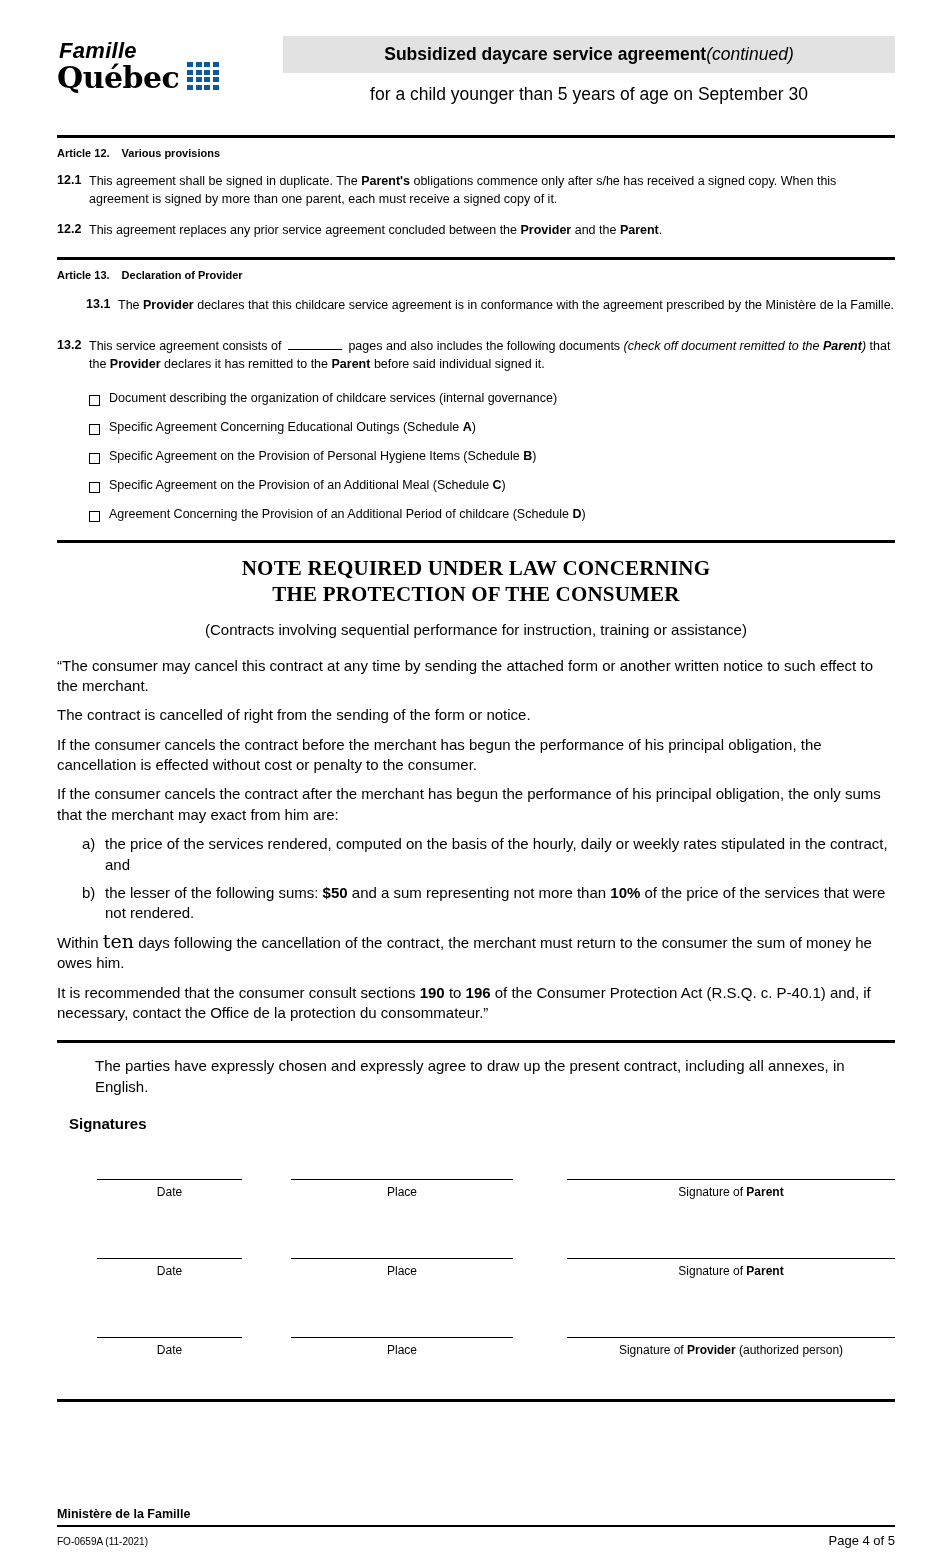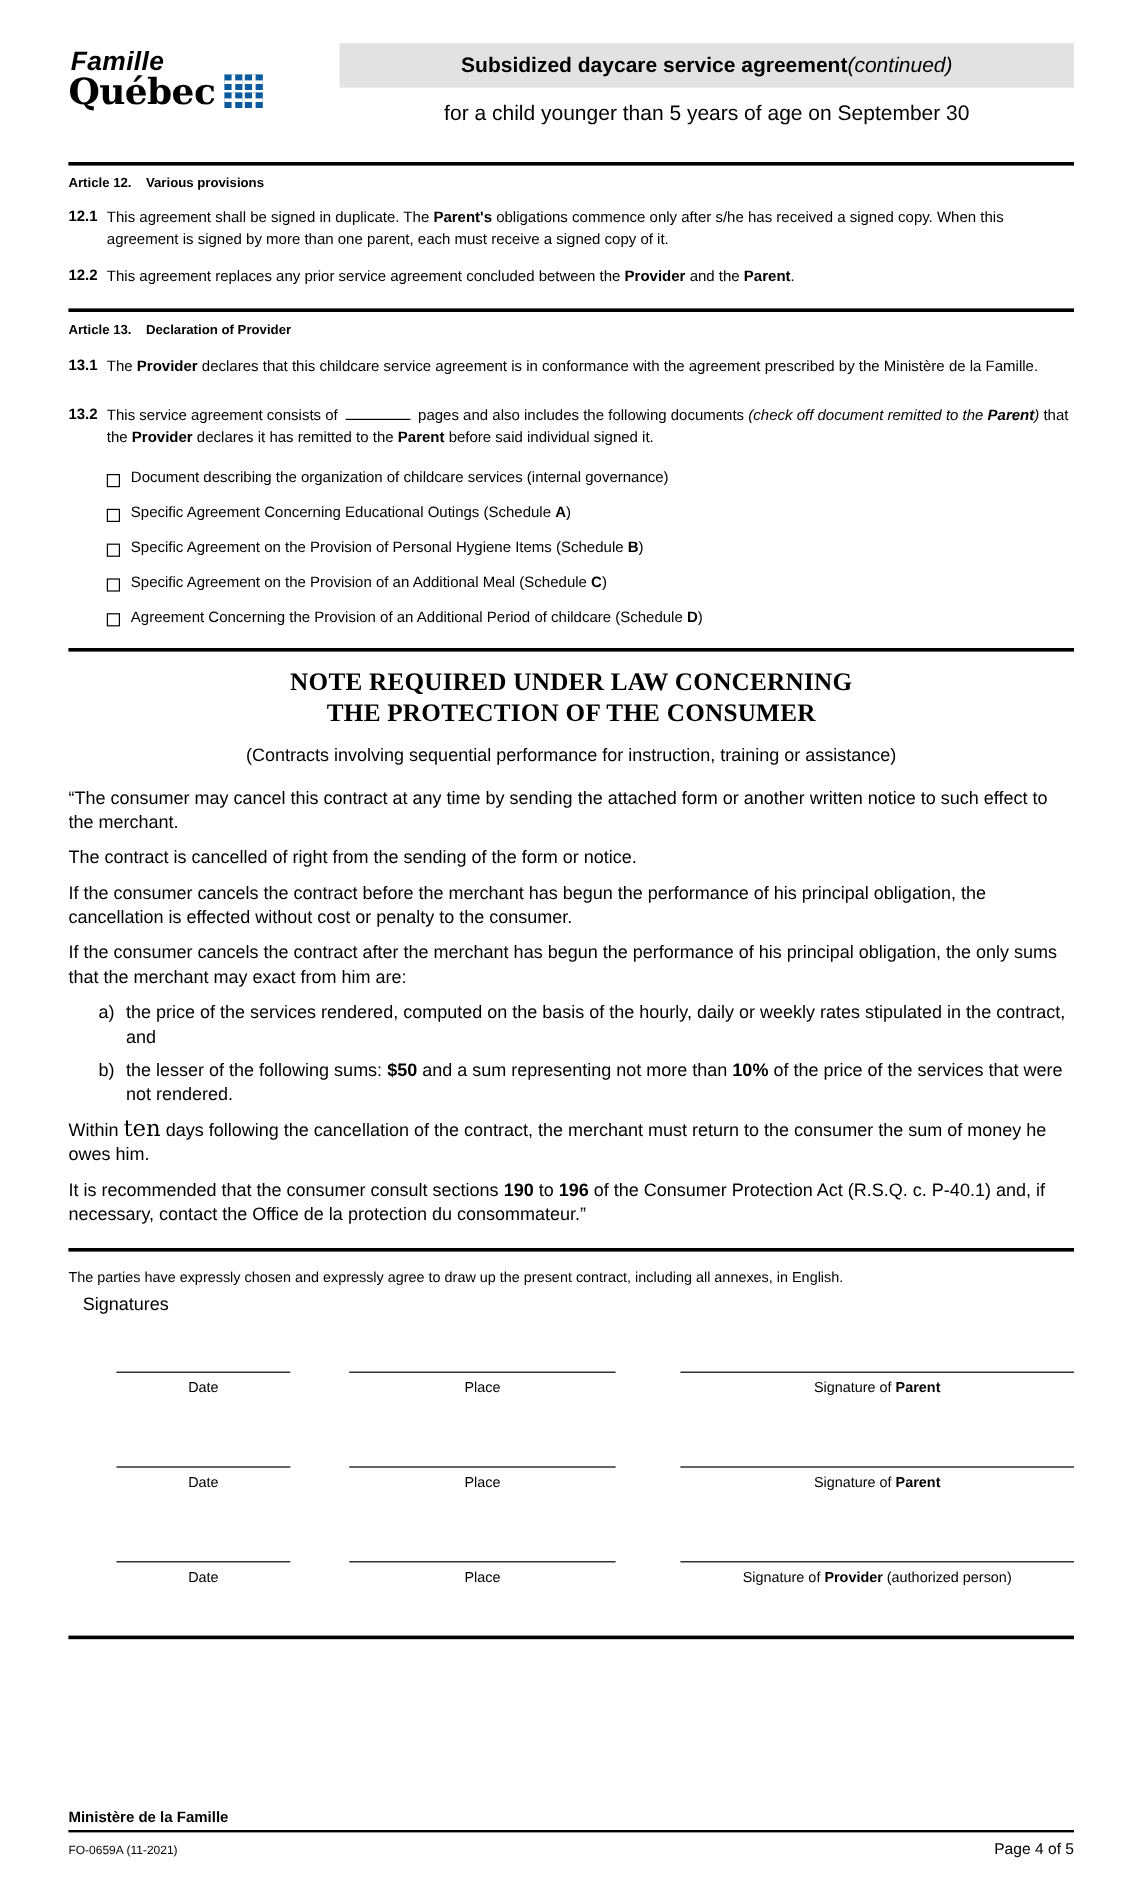--- a/index.html
+++ b/index.html
@@ -59,22 +59,22 @@
   .note-subtitle { text-align:center; font-size:15px; margin-top:13px; }
   .note-body { margin-top:18px; }
   .note-body p { font-size:15px; line-height:1.36; margin-bottom:9px; }
   .note-list { margin:2px 0 4px 25px; }
   .note-li { display:flex; margin-bottom:8px; }
   .note-li .marker { width:23px; flex:0 0 auto; font-size:15px; line-height:1.36; }
   .note-li .li-text { flex:1; font-size:15px; line-height:1.36; }
   .big-word { font-size:19px; line-height:1; font-family:"DejaVu Serif", serif; }
 
   
-  .parties { font-size:12px; line-height:1.36; margin-top:13px; }
-  .sig-heading { font-weight:normal; font-size:15px; margin-top:6px; margin-left:12px; }
+  .parties { font-size:15px; line-height:1.36; margin-top:13px;margin-left:38px; }
+  .sig-heading { font-weight:bold; font-size:15px; margin-top:18px; margin-left:12px; }
   .sig-row { display:flex; margin-left:40px; margin-top:34px;justify-content:space-between; }
   .sig-row + .sig-row { margin-top:46px; }
   .sig-col { display:flex; flex-direction:column; }
   .sig-col-date  { width:145px; margin-right:20px; }
   .sig-col-place { width:222px; margin-right:25px; }
   .sig-col-sig   { width:328px; }
   .sig-line { height:14px; border-bottom:1px solid #000; }
   .sig-label { text-align:center; font-size:12px; margin-top:5px; }
   .sig-bottom-rule { margin-top:42px; }
 
@@ -128,21 +128,21 @@
       <div class="clause-text"><span>This agreement replaces any prior service agreement concluded between the </span><span style="font-weight: bold;">Provider</span><span> and the </span><span style="font-weight: bold;">Parent</span><span>.</span></div>
     </div>
   </section>
 
   <div class="rule-thick" style="margin-top:17px;"></div>
   <section>
     <div class="article-heading">
       <span>Article 13.</span>
       <span>Declaration of Provider</span>
     </div>
-    <div class="clause" style="margin-top:16px;">
+    <div class="clause" style="margin-top:16px;margin-left:29px;">
       <span class="clause-num">13.1</span>
       <div class="clause-text"><span>The </span><span style="font-weight: bold;">Provider</span><span> declares that this childcare service agreement is in conformance with the agreement prescribed by the Ministère de la Famille.</span></div>
     </div>
     <div class="clause" style="margin-top:24px;">
       <span class="clause-num">13.2</span>
       <div class="clause-text"><span>This service agreement consists of </span><span class="fill-blank"></span><span> pages and also includes the following documents </span><span style="font-style: italic;">(check off document remitted to the </span><span style="font-weight: bold; font-style: italic;">Parent</span><span style="font-style: italic;">)</span><span> that the </span><span style="font-weight: bold;">Provider</span><span> declares it has remitted to the </span><span style="font-weight: bold;">Parent</span><span> before said individual signed it.</span></div>
     </div>
 
     <div class="checkbox-list">
       <div class="checkbox-row">

